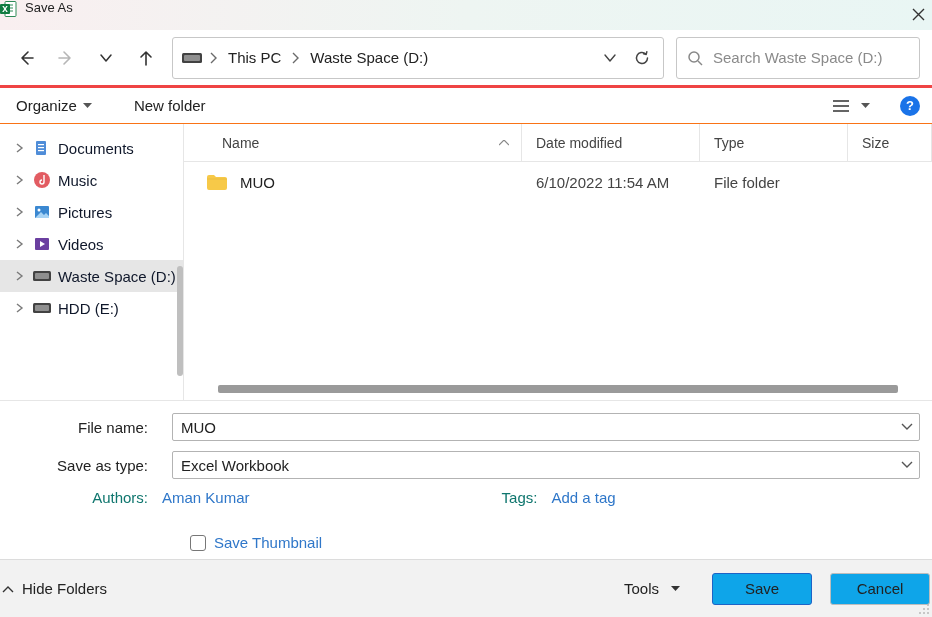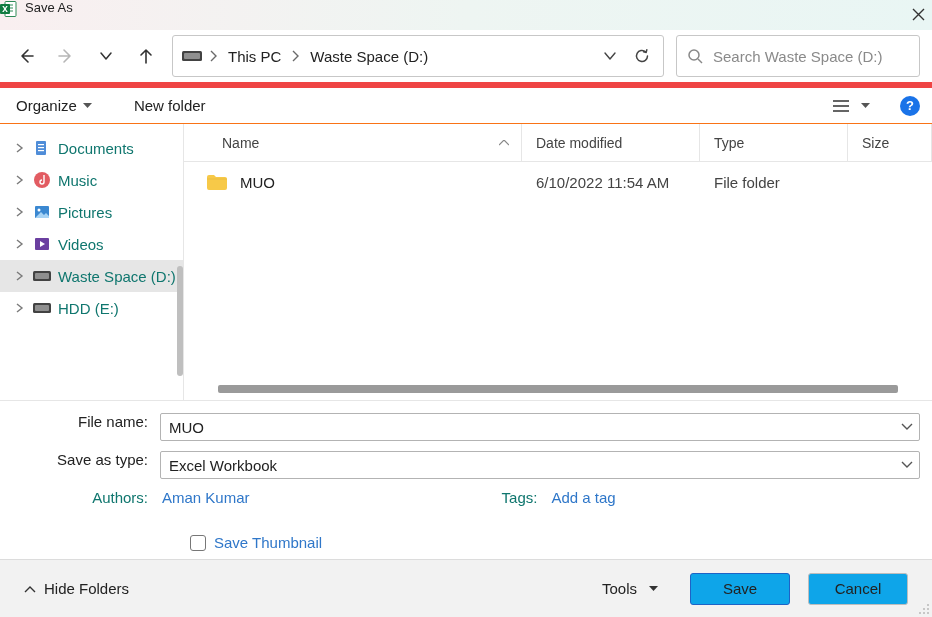--- a/index.html
+++ b/index.html
@@ -7,21 +7,21 @@
     body { background: #fff; width: 932px; height: 617px; display: flex; flex-direction: column; overflow: hidden; }
 
     
     .titlebar { height: 30px; display: flex; align-items: flex-start; padding: 0 0; background: linear-gradient(to right, #f9eff0, #eef5f2, #e9f6f4); }
     .titlebar .app-icon { width: 18px; height: 18px; }
     .titlebar .title { font-size: 13px; margin-left: 7px; color: #222; }
     .titlebar .spacer { flex: 1; }
     .titlebar .close { width: 28px; height: 28px; display: flex; align-items: center; justify-content: center; cursor: pointer; }
 
     
-    .navbar { height: 58px; display: flex; align-items: center; padding: 0 12px; gap: 12px; border-bottom: 6px solid #ef4444; }
+    .navbar { height: 58px; display: flex; align-items: center; padding: 0 12px; gap: 12px; border-bottom: 3px solid #ef4444; }
     .navbtn { width: 28px; height: 28px; display: flex; align-items: center; justify-content: center; cursor: pointer; color: #424242; }
     .navbtn.muted { color: #a8a8a8; }
     .addrbar { flex: 1; height: 42px; border: 1px solid #c7c7c7; border-radius: 3px; display: flex; align-items: center; padding: 0 8px; gap: 6px; min-width: 0; }
     .addrbar .crumb { font-size: 15px; color: #222; padding: 2px 4px; white-space: nowrap; }
     .addrbar .sep { color: #6a6a6a; }
     .addrbar .drive-icon { width: 22px; height: 14px; }
     .addrbar .flex1 { flex: 1; }
     .addrbar .addr-dd, .addrbar .refresh { width: 26px; height: 26px; display: flex; align-items: center; justify-content: center; cursor: pointer; color: #444; }
     .searchbox { width: 244px; height: 42px; border: 1px solid #c7c7c7; border-radius: 3px; display: flex; align-items: center; padding: 0 10px; gap: 10px; }
     .searchbox input { flex: 1; border: none; outline: none; font-size: 15px; color: #333; background: transparent; }
@@ -34,21 +34,21 @@
     .toolbar .menuitem .caret { color: #555; }
     .toolbar .newfolder { margin-left: 34px; }
     .toolbar .spacer { flex: 1; }
     .toolbar .viewbtn { display: flex; align-items: center; gap: 12px; padding: 4px 6px; cursor: pointer; }
     .toolbar .help { width: 20px; height: 20px; border-radius: 50%; background: #1a73e8; color: #fff; font-size: 13px; font-weight: bold; display: flex; align-items: center; justify-content: center; margin-left: 24px; }
 
     
     .mainsplit { display: flex; flex: 1; min-height: 0; }
 
     
-    .navtree { width: 184px; border-right: 1px solid #e6e6e6; padding-top: 8px; font-size: 15px; color: #0f766e; overflow: hidden; }
+    .navtree { width: 184px; border-right: 1px solid #e6e6e6; padding-top: 8px; font-size: 15px; color: #0f172a; overflow: hidden; }
     .navitem { height: 32px; display: flex; align-items: center; gap: 6px; padding-left: 14px; cursor: pointer; white-space: nowrap; }
     .navitem .chev { color: #7a7a7a; width: 12px; display: flex; justify-content: center; }
     .navitem .ic { width: 20px; height: 20px; display: flex; align-items: center; justify-content: center; }
     .navitem.selected { background: #e6e6e6; }
     .scrollthumb { position: relative; }
     .scrollthumb .thumb { position: absolute; right: 0; top: 142px; width: 6px; height: 110px; background: #bfbfbf; border-radius: 3px; }
 
     
     .filepane { flex: 1; display: flex; flex-direction: column; min-width: 0; }
     .colheads { height: 38px; display: flex; align-items: stretch; border-bottom: 1px solid #e6e6e6; font-size: 14px; color: #444; }
@@ -63,35 +63,35 @@
     .filerow .fname { flex: 0 0 338px; display: flex; align-items: center; gap: 12px; padding-left: 22px; }
     .filerow .fdate { flex: 0 0 178px; padding-left: 14px; color: #444; white-space: nowrap; }
     .filerow .ftype { flex: 0 0 148px; padding-left: 14px; color: #444; }
     .filerow .fsize { flex: 1; }
     .filerow .folder-icon { width: 22px; height: 18px; }
     .hscroll { height: 14px; margin: 0 10px 4px 10px; background: transparent; position: relative; }
     .hscroll .track { position: absolute; left: 24px; right: 24px; top: 3px; height: 8px; background: #9a9a9a; border-radius: 2px; }
 
     
     .formarea { border-top: 1px solid #e6e6e6; padding: 12px 12px 8px 12px; display: flex; flex-direction: column; gap: 10px; }
-    .formrow { display: flex; gap: 12px; }
+    .formrow { display: flex; align-items: center; gap: 24px; }
     .formrow .lbl { width: 136px; text-align: right; font-size: 15px; color: #222; }
     .formrow .field { flex: 1; height: 28px; border: 1px solid #b3b3b3; border-radius: 2px; display: flex; align-items: center; padding: 0 8px; font-size: 15px; color: #222; position: relative; }
     .formrow .field .dd { position: absolute; right: 6px; color: #555; }
     .metarow { display: flex; align-items: center; gap: 14px; padding-left: 0; font-size: 15px; }
     .metarow .mlbl { color: #0f766e; }
     .metarow .mlink { color: #2f77c9; }
     .metarow .mgap { width: 224px; }
     .metarow .mleft { width: 136px; text-align: right; }
     .thumbrow { display: flex; align-items: center; padding-left: 178px; gap: 8px; font-size: 15px; margin-top: 18px; }
     .checkbox { width: 16px; height: 16px; border: 1px solid #777; border-radius: 3px; cursor: pointer; }
     .thumbrow .tlabel { color: #2f77c9; }
 
     
-    .footer { height: 58px; background: #f2f2f2; display: flex; align-items: center; padding: 0 24px; gap: 18px; border-top: 1px solid #dcdcdc; }
+    .footer { height: 58px; background: #f2f2f2; display: flex; align-items: center; padding: 0 2px; gap: 18px; border-top: 1px solid #dcdcdc; }
     .hidefolders { display: flex; align-items: center; gap: 8px; cursor: pointer; font-size: 15px; color: #222; }
     .footer .spacer { flex: 1; }
     .footer .tools { display: flex; align-items: center; gap: 12px; font-size: 15px; color: #222; cursor: pointer; margin-right: 14px; }
     .btn { width: 100px; height: 32px; border: 1px solid #bdbdbd; background: #0ea5e9; border-radius: 3px; font-size: 15px; color: #222; cursor: pointer; display: flex; align-items: center; justify-content: center; }
     .btn.primary { border-color: #1e63c6; }
     .resize-grip { position: absolute; right: 2px; bottom: 2px; color: #b8b8b8; }
 
     svg { display: block; }
   </style>
 </head>

